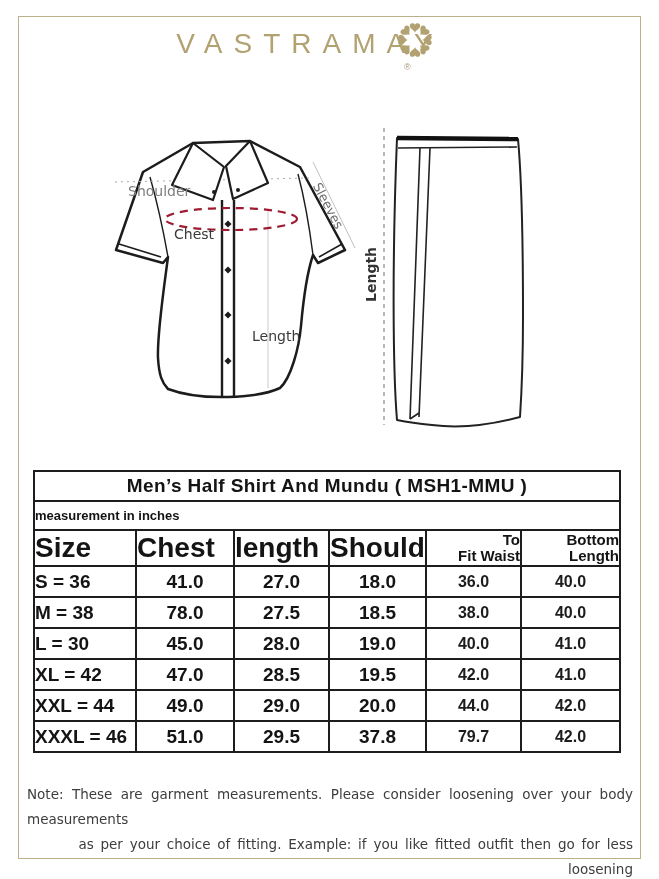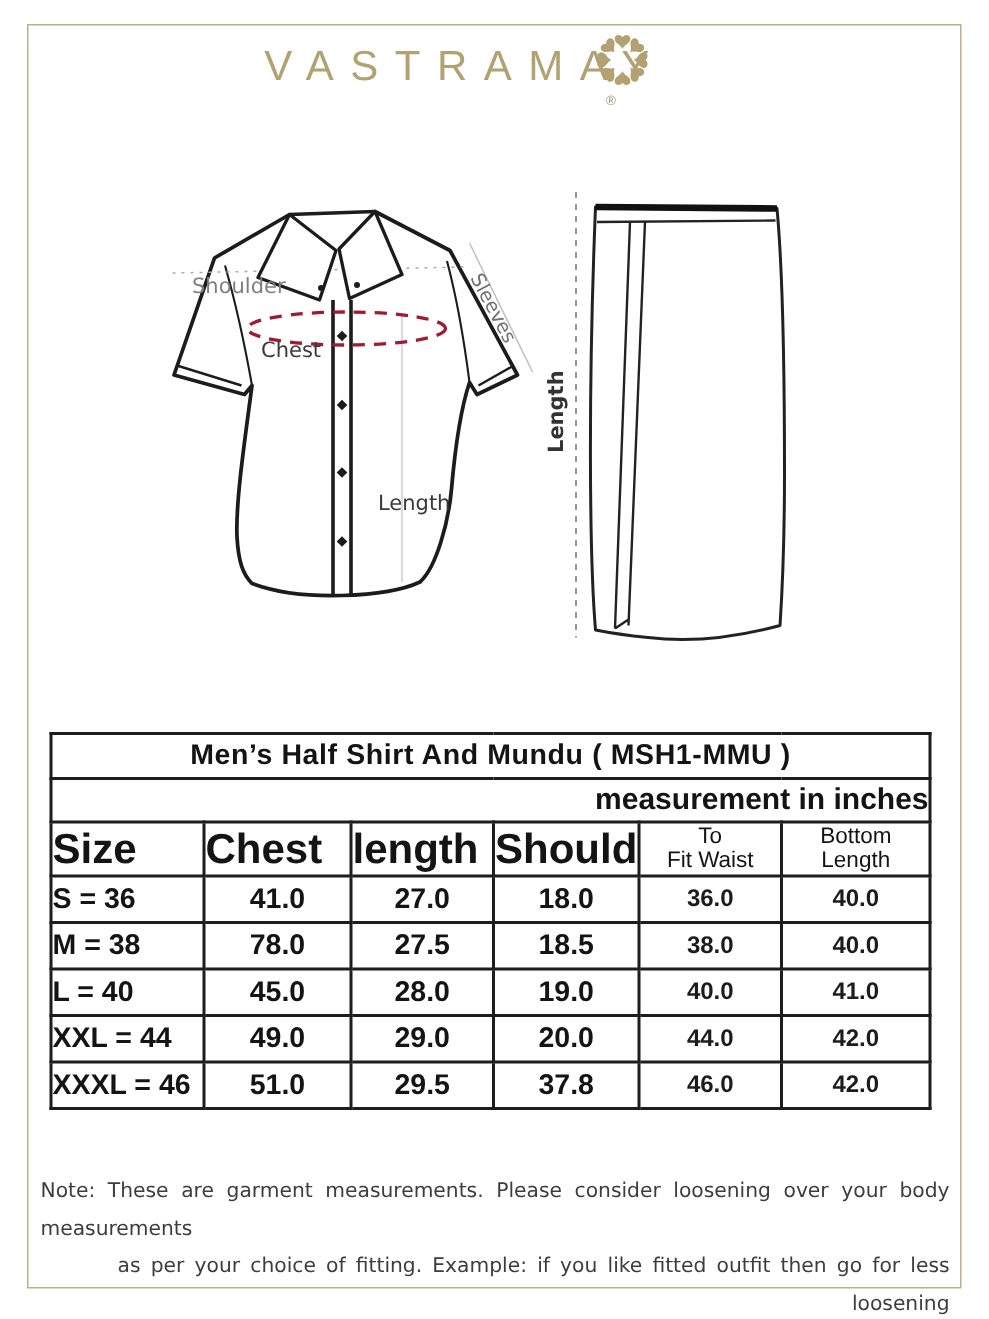--- a/index.html
+++ b/index.html
@@ -41,32 +41,32 @@
     left:323px; top:180px; font-size:13px; color:#6f6f6f;
     transform:rotate(62deg); transform-origin:0 0;
   }
   .lbl-shirt-length { left:252px; top:328px; }
   .lbl-mundu-length {
     left:363px; top:302px; font-weight:bold; color:#333;
     transform:rotate(-90deg); transform-origin:0 0;
   }
   
   .size-table {
-    position:absolute; left:33px; top:488px;
+    position:absolute; left:33px; top:470px;
     border-collapse:collapse; table-layout:fixed;
     width:586px;
     color:#141414;
   }
   .size-table td, .size-table th {
     border:2px solid #1d1d1d; padding:0; overflow:hidden;
   }
   .tbl-title   { height:28px; text-align:center; font-weight:bold; font-size:19px; letter-spacing:0.4px; }
-  .tbl-sub     { height:27px; text-align:right; font-weight:bold; font-size:20px; }
+  .tbl-sub     { height:27px; text-align:left; font-weight:bold; font-size:13px; }
   .hdr-main    { height:34px; text-align:left; font-weight:bold; font-size:28px; padding-left:5px; }
-  .hdr-small   { text-align:center; font-weight:normal; font-size:15px; line-height:16px; }
+  .hdr-small   { text-align:right; font-weight:bold; font-size:15px; line-height:16px; }
   .cell-size   { height:29px; text-align:left; font-weight:bold; font-size:19px; padding-left:4px; white-space:nowrap; }
   .cell-bold   { text-align:center; font-weight:bold; font-size:19px; }
   .cell-reg    { text-align:center; font-weight:bold; font-size:16px; color:#1c1c1c; }
   
   .note {
     position:absolute; left:27px; top:782px; width:606px;
     font-family:"DejaVu Sans", sans-serif;
     font-size:13.5px; color:#3d3d3d; line-height:25px;
   }
   .note-line1 { text-align:justify; text-align-last:justify; }
@@ -199,41 +199,49 @@
       </tr>
       <tr>
         <td class="cell-size">M = 38</td>
         <td class="cell-bold">78.0</td>
         <td class="cell-bold">27.5</td>
         <td class="cell-bold">18.5</td>
         <td class="cell-reg">38.0</td>
         <td class="cell-reg">40.0</td>
       </tr>
       <tr>
-        <td class="cell-size">L = 40</td>
+        <td class="cell-size">L = 30</td>
         <td class="cell-bold">45.0</td>
         <td class="cell-bold">28.0</td>
         <td class="cell-bold">19.0</td>
         <td class="cell-reg">40.0</td>
+        <td class="cell-reg">41.0</td>
+      </tr>
+      <tr>
+        <td class="cell-size">XL = 42</td>
+        <td class="cell-bold">47.0</td>
+        <td class="cell-bold">28.5</td>
+        <td class="cell-bold">19.5</td>
+        <td class="cell-reg">42.0</td>
         <td class="cell-reg">41.0</td>
       </tr>
       <tr>
         <td class="cell-size">XXL = 44</td>
         <td class="cell-bold">49.0</td>
         <td class="cell-bold">29.0</td>
         <td class="cell-bold">20.0</td>
         <td class="cell-reg">44.0</td>
         <td class="cell-reg">42.0</td>
       </tr>
       <tr>
         <td class="cell-size">XXXL = 46</td>
         <td class="cell-bold">51.0</td>
         <td class="cell-bold">29.5</td>
         <td class="cell-bold">37.8</td>
-        <td class="cell-reg">46.0</td>
+        <td class="cell-reg">79.7</td>
         <td class="cell-reg">42.0</td>
       </tr>
     </tbody>
 </table>
 
 <div class="note">
   <div class="note-line1">Note: These are garment measurements. Please consider loosening over your body measurements</div>
   <div class="note-line2">as per your choice of fitting. Example: if you like fitted outfit then go for less loosening</div>
 </div>
 

